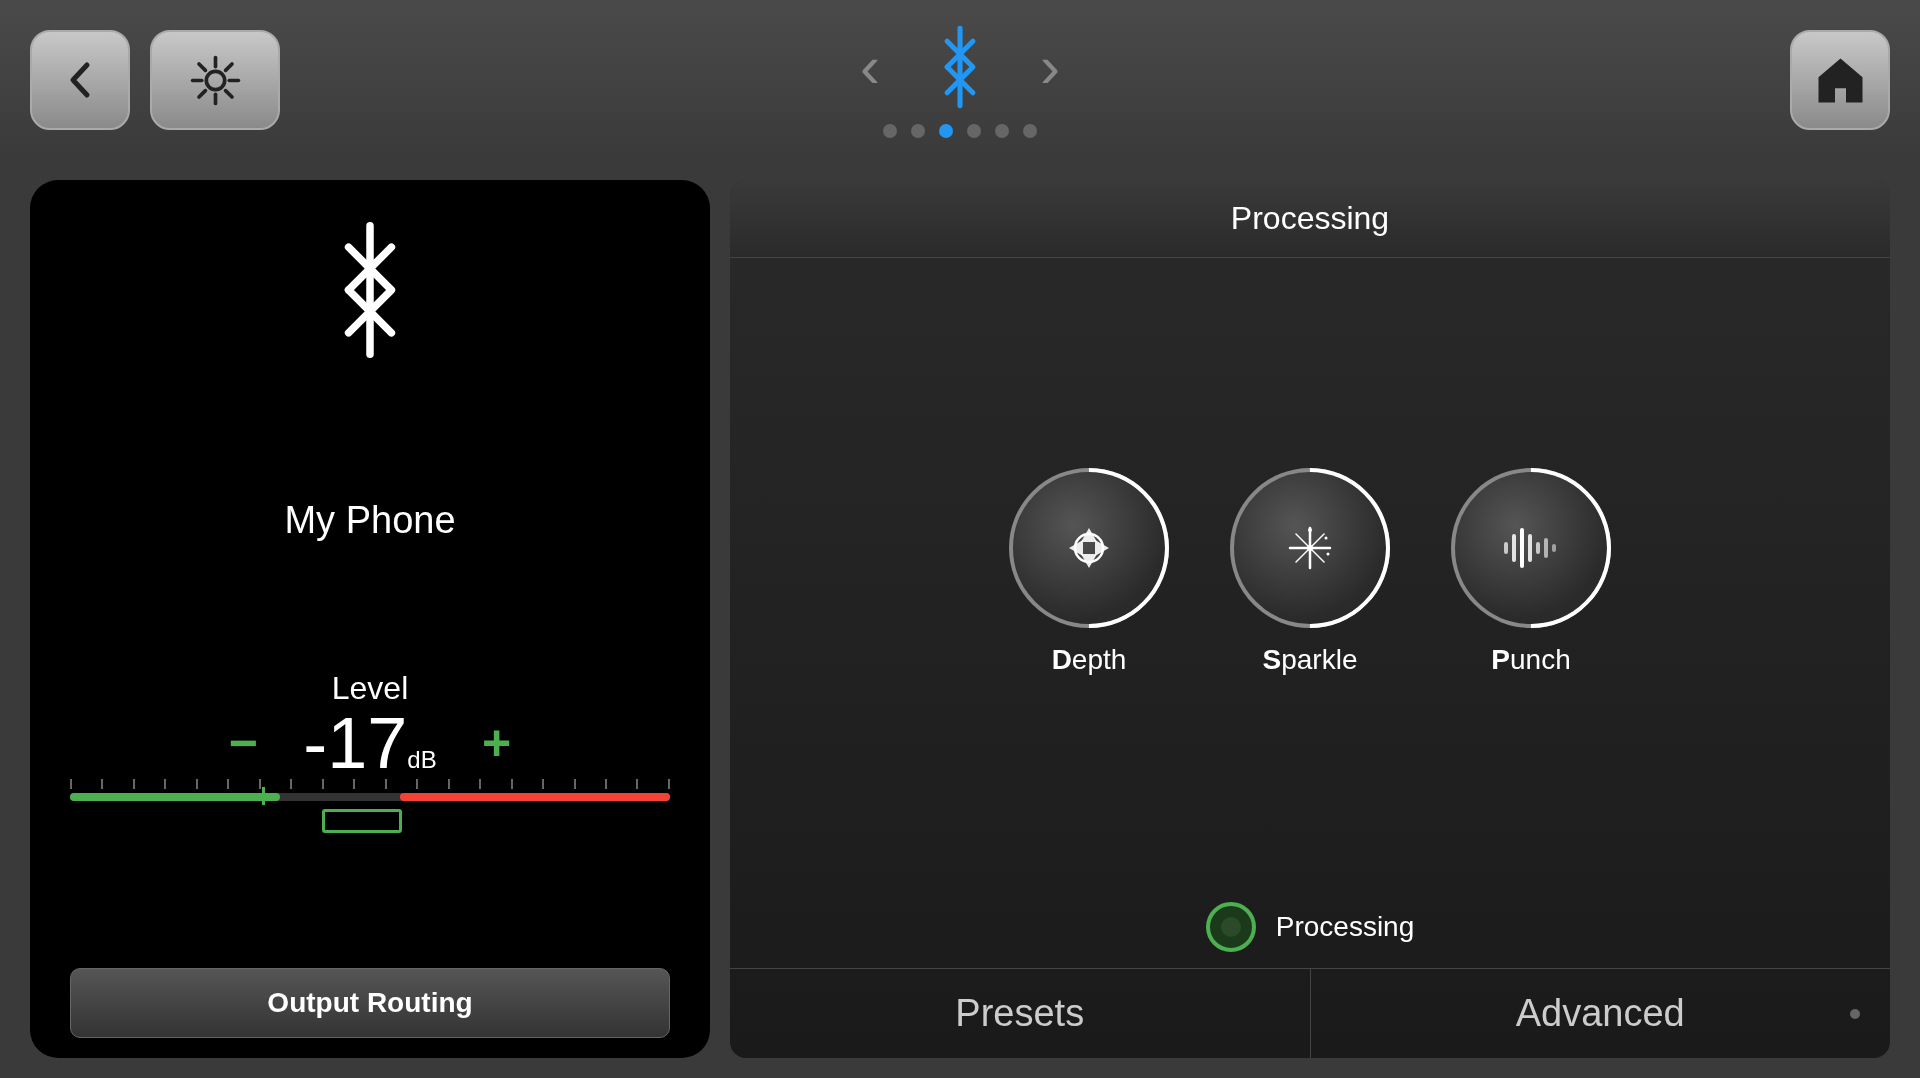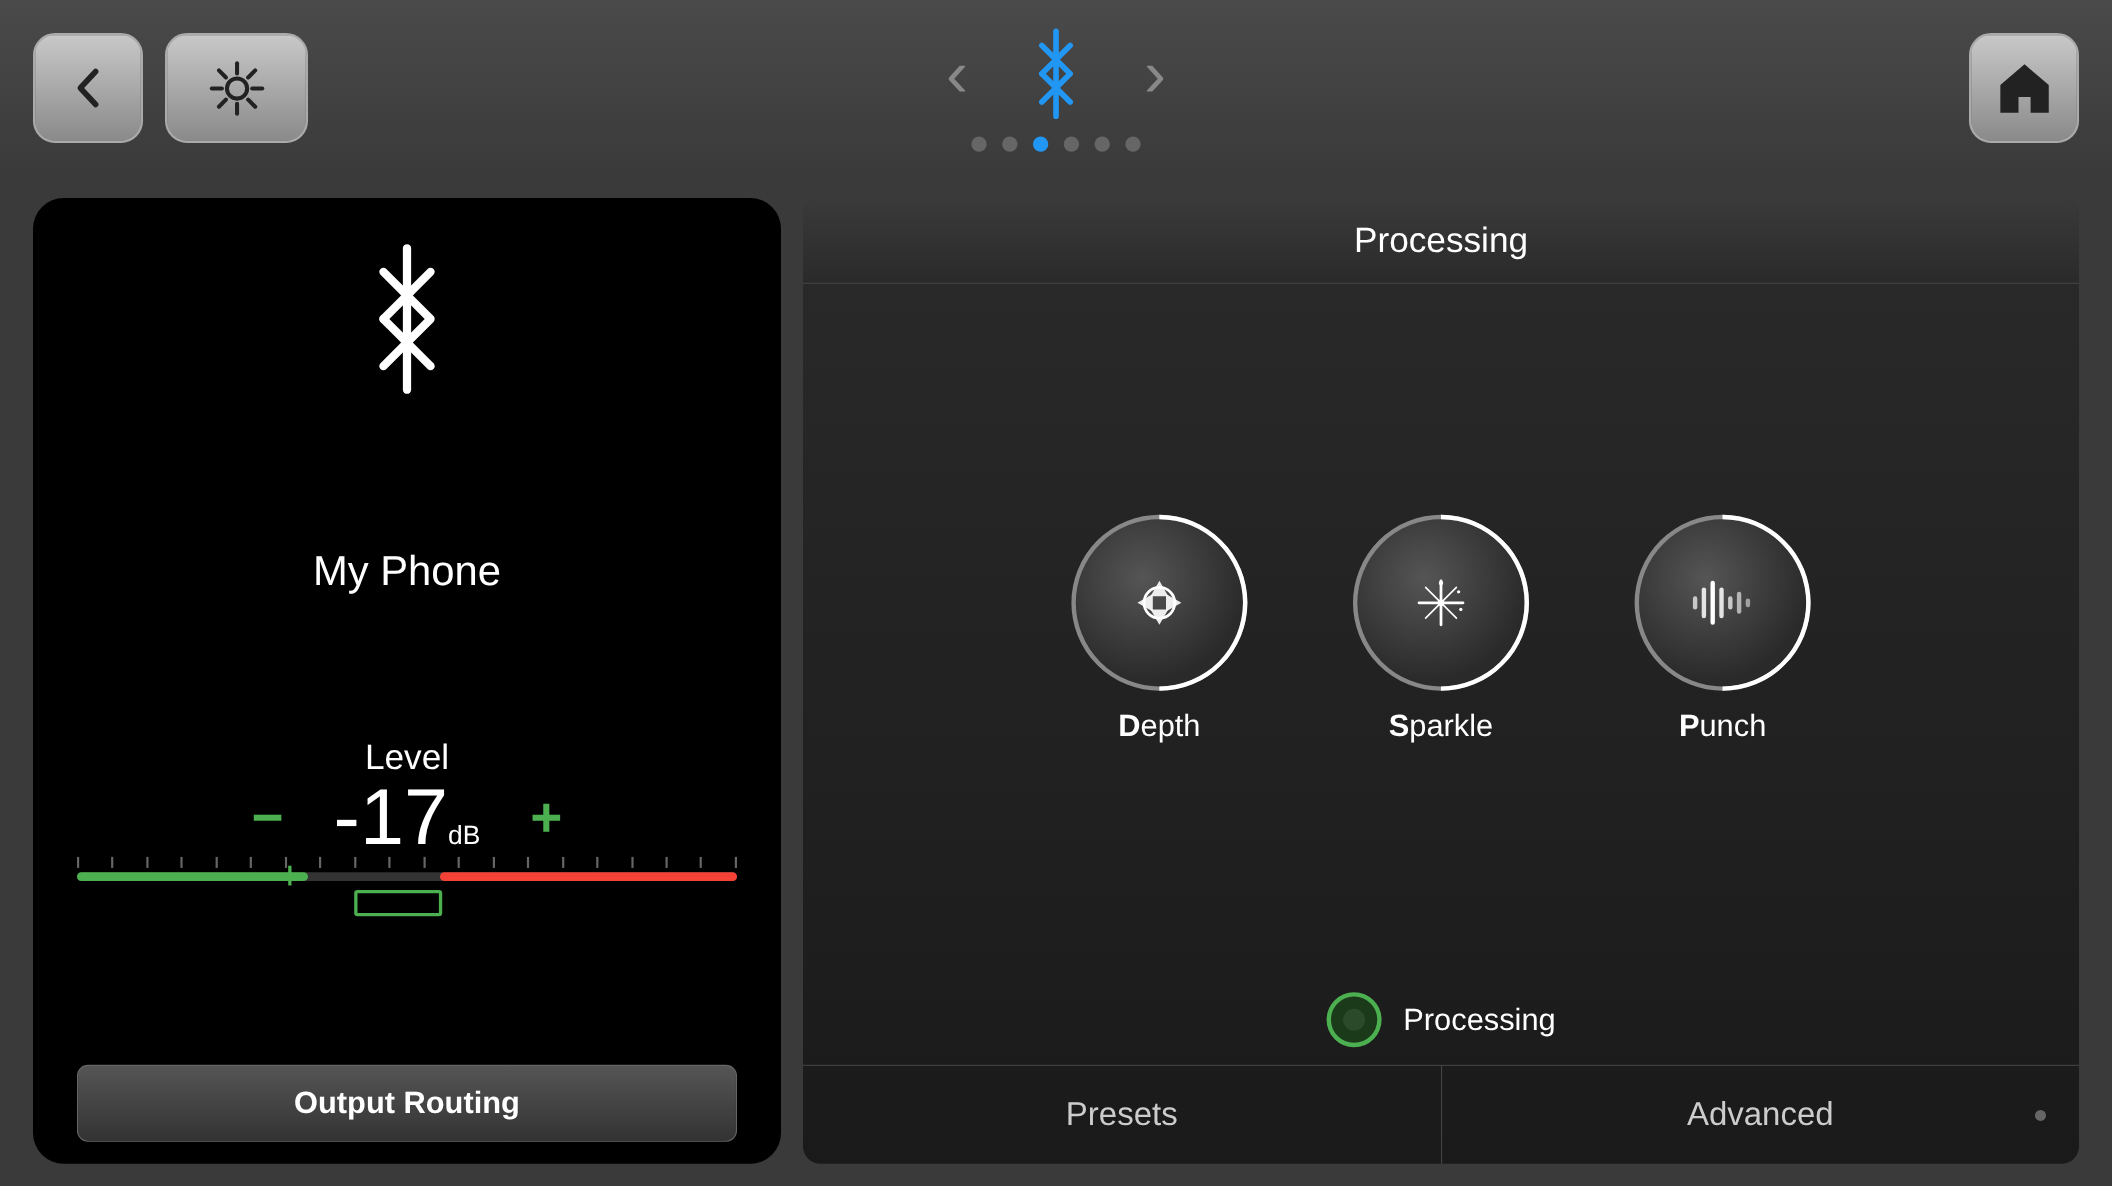--- a/index.html
+++ b/index.html
@@ -313,21 +313,21 @@
       color: white;
       font-size: 32px;
       font-weight: 300;
     }
 
     .knobs-section {
       flex: 1;
       display: flex;
       align-items: center;
       justify-content: center;
-      gap: 96px;
+      gap: 61px;
       padding: 20px;
     }
 
     .knob-container {
       display: flex;
       flex-direction: column;
       align-items: center;
       gap: 16px;
       cursor: pointer;
     }
@@ -423,21 +423,21 @@
       cursor: pointer;
       position: relative;
     }
 
     .bottom-btn:first-child {
       border-right: 1px solid #444;
     }
 
     .bottom-btn-label {
       color: #ccc;
-      font-size: 30px;
+      font-size: 38px;
       font-weight: 300;
     }
 
     .bottom-btn-dot {
       width: 10px;
       height: 10px;
       border-radius: 50%;
       background: #666;
       position: absolute;
       right: 30px;

